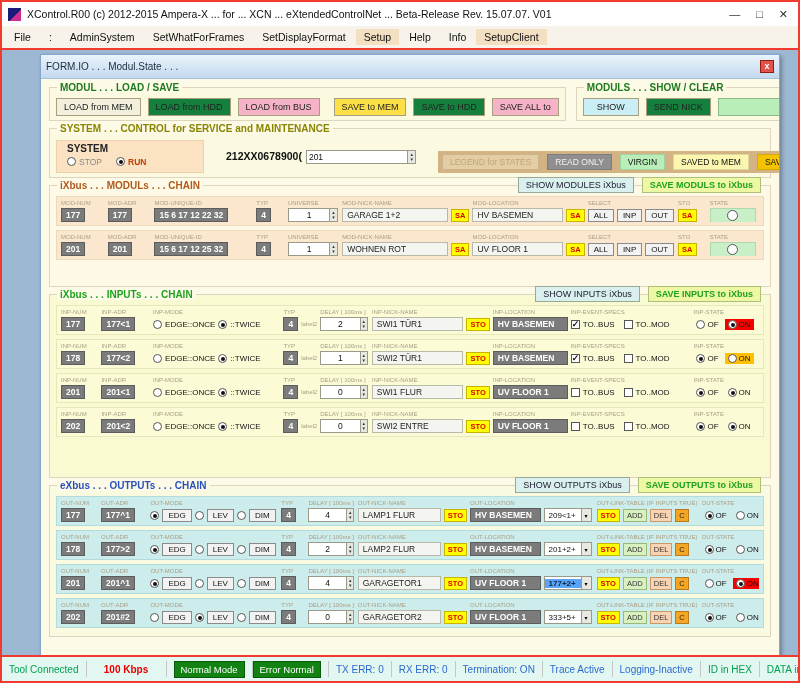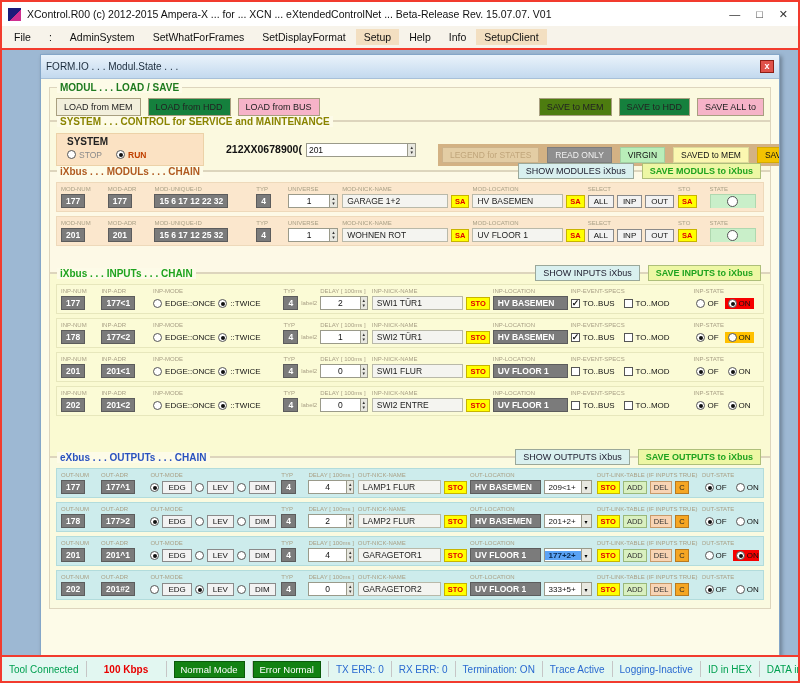--- a/index.html
+++ b/index.html
@@ -14,38 +14,38 @@
   .winbtns span{cursor:default}
   .menubar{height:22px;background:#f7f3ea;display:flex;align-items:center;padding:0 4px;gap:2px;font-size:10.5px;flex:0 0 auto}
   .mi{padding:2px 8px;color:#111;white-space:nowrap}
   .mi.hl{background:#f3dfc1}
 
   
   .client{flex:1;background:#9db8d3;border-top:2px solid #f23b2e;border-bottom:2px solid #f23b2e;position:relative;overflow:hidden}
   .formwin{position:absolute;left:38px;top:4px;width:740px;height:602px;border:1px solid #84a6c8;background:#fdfbe8;display:flex;flex-direction:column;box-shadow:2px 2px 4px rgba(0,0,0,.3)}
   .ftitle{height:24px;background:linear-gradient(#eaf3fb,#c3d9ee);display:flex;align-items:center;padding:0 5px;font-size:10px;color:#1c2c3c;border-bottom:1px solid #a8c0d8;flex:0 0 auto}
   .fclose{margin-left:auto;width:14px;height:13px;background:#e0524a;border:1px solid #8e1e14;color:#fff;font-size:9px;line-height:11px;text-align:center;font-weight:bold}
-  .fbody{flex:1;padding:8px 8px 4px;display:flex;flex-direction:column;overflow:hidden}
+  .fbody{flex:1;padding:8px 8px 4px;display:flex;flex-direction:column;gap:7px;overflow:hidden}
 
   
   .grp{position:relative;border:1px solid #ddd5bd;padding:10px 6px 4px}
   .gt{position:absolute;top:-6px;left:7px;padding:0 3px;background:#fdfbe8;font-size:10px;font-weight:bold;white-space:nowrap}
   .gt.green{color:#1e7a1e}.gt.olive{color:#8a8400}.gt.brown{color:#b05a20}.gt.ingreen{color:#1fa31f}.gt.blue{color:#2a52be}
   .grp.pale{background:#fbf9df}
   .grp.inyellow{background:#fafad2}
   .grp.outyellow{background:#fafae0}
   .grpbtns{position:absolute;top:-9px;right:9px;display:flex;gap:8px}
   .gb{font-size:9px;padding:2px 7px;border:1px solid #9aa89a;white-space:nowrap}
   .gb.show{background:#d9f0ef;color:#223}
   .gb.save{background:#edf7a4;color:#1fa31f;font-weight:bold;border-color:#aebf7a}
 
   
   .btnrow{display:flex;gap:7px;align-items:center}
   .btn{font-size:9px;padding:3px 7px;border:1px solid #a89f80;background:#f2efdc;white-space:nowrap;color:#222}
-  .b-peach{background:#15803d}.b-pink{background:#f6b3c8}.b-yellow{background:#4d7c0f}
+  .b-peach{background:#15803d}.b-pink{background:#f6b3c8}.b-yellow{background:#fde047}
   .b-cyan{background:#c9eef5}.b-greenbox{background:#b9eeb9;width:72px;height:18px;border:1px solid #8ab88a}
   .spacer{flex:1}
 
   
   .sysrow{display:flex;align-items:center;gap:22px}
   .syspanel{background:#fbe2c3;border:1px solid #ecd2a8;padding:2px 10px 5px;min-width:148px}
   .syspanel .st{font-size:10px;font-weight:bold;color:#222;margin-bottom:3px}
   .radpair{display:flex;align-items:center;gap:3px}
   .sysradios{display:flex;gap:14px;align-items:center}
   .stoplbl{font-size:8.5px;color:#8a8a8a}
@@ -144,20 +144,29 @@
             <div class="btnrow">
               <span class="btn">LOAD from MEM</span>
               <span class="btn b-peach">LOAD from HDD</span>
               <span class="btn b-pink">LOAD from BUS</span>
               <span class="spacer"></span>
               <span class="btn b-yellow">SAVE to MEM</span>
               <span class="btn b-peach">SAVE to HDD</span>
               <span class="btn b-pink">SAVE ALL to</span>
             </div>
           </div>
+          <div class="grp pale" style="flex:1">
+            <span class="gt green">MODULS   . . .   SHOW / CLEAR</span>
+            <div class="btnrow">
+              <span class="btn b-cyan" style="min-width:56px;text-align:center">SHOW</span>
+              <span class="btn b-peach">SEND NICK</span>
+              <span class="b-greenbox"></span>
+
+            </div>
+          </div>
         </div>
 
         <div class="grp pale">
           <span class="gt olive">SYSTEM   . . .   CONTROL for SERVICE and MAINTENANCE</span>
           <div class="sysrow">
             <div class="syspanel">
               <div class="st">SYSTEM</div>
               <div class="sysradios">
                 <span class="radpair">
                     <span class="radio"></span>

